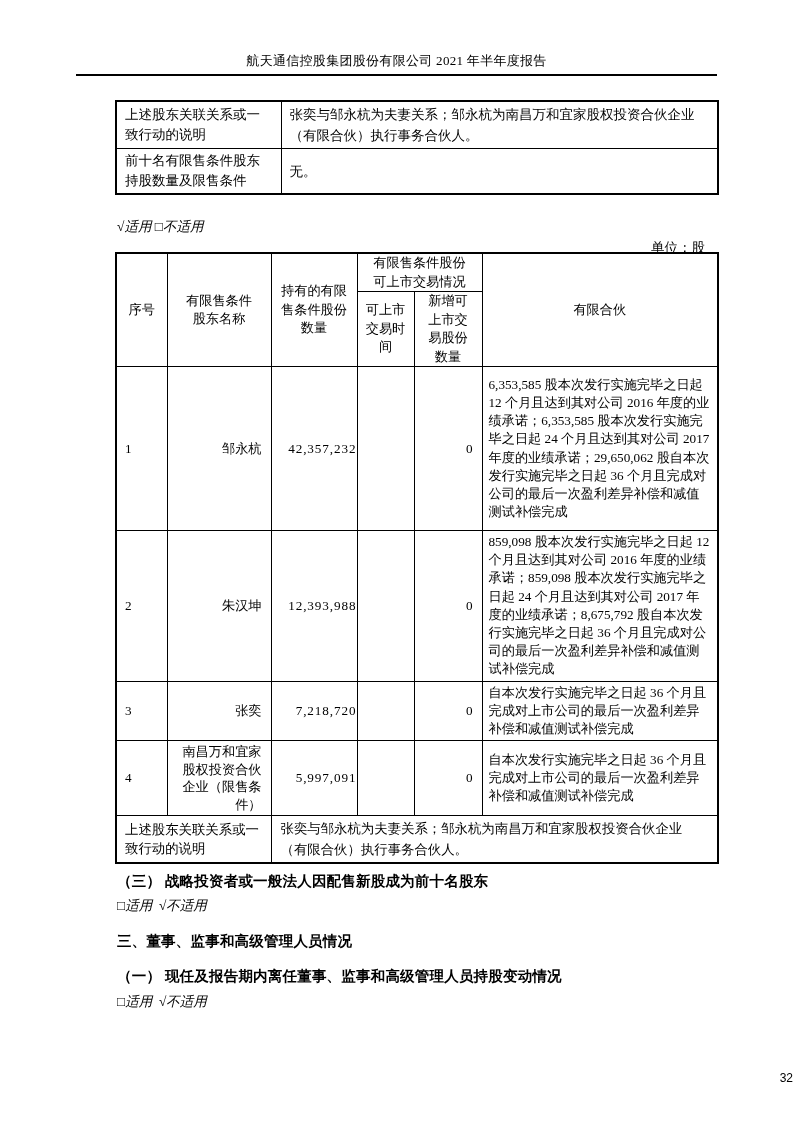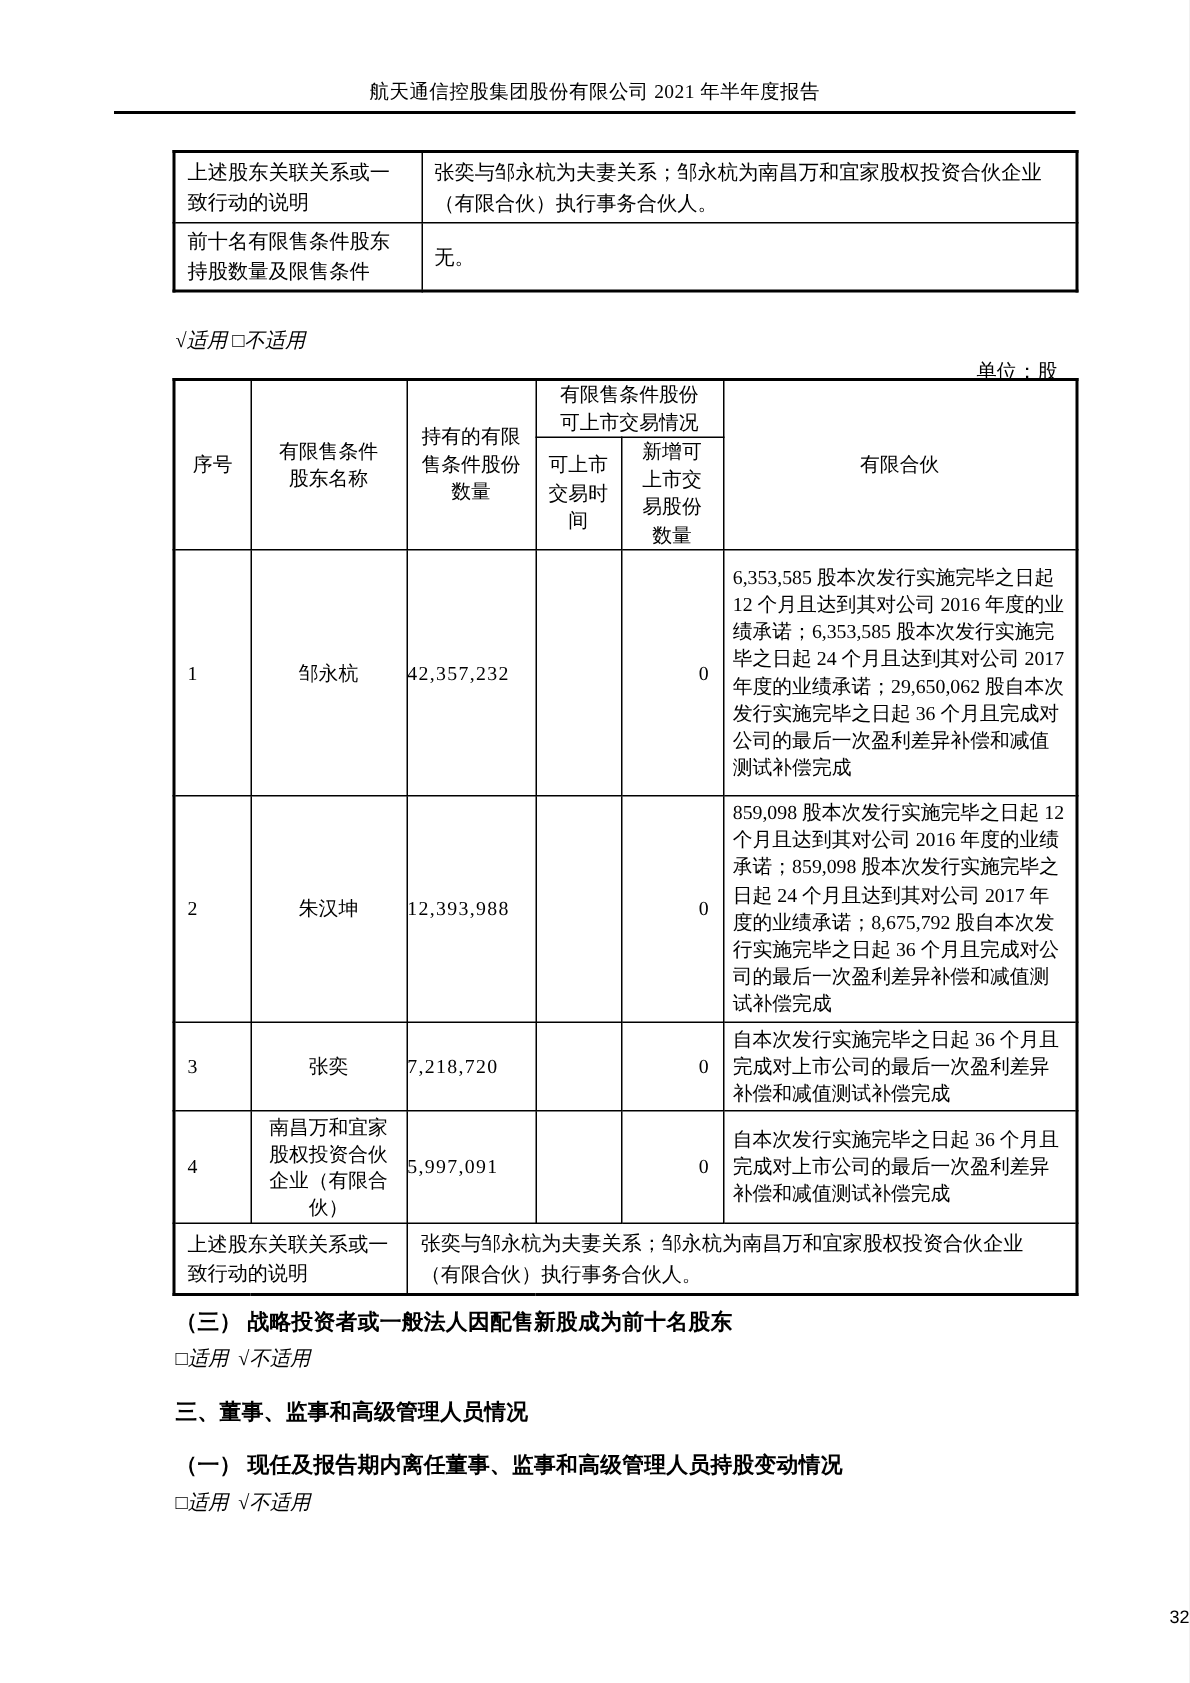--- a/index.html
+++ b/index.html
@@ -49,22 +49,22 @@
   .unit-label { position: absolute; top: 239px; right: 88px; font-size: 13.5px; }
   
   .main-table { top: 252px; }
   .main-table th { text-align: center; line-height: 18.5px; margin-top: 44px; }
   .th-group { padding: 0 14px; }
   .th-time  { padding: 0 6px; }
   .th-new   { padding: 0 8px; }
   .th-name  { padding: 0 16px; }
   .th-shares{ padding: 0 6px; }
   .c-seq   { text-align: left; padding-left: 8px; }
-  .c-name  { text-align: center; padding: 2px 9px; line-height: 17.5px; }
-  .c-shares{ text-align: left; letter-spacing: 0.9px; }
+  .c-name  { text-align: right; padding: 2px 9px; line-height: 17.5px; }
+  .c-shares{ text-align: right; letter-spacing: 0.9px; }
   .c-time  { text-align: center; }
   .c-new   { text-align: right; padding-right: 9px; }
   .c-cond  { text-align: left; padding: 2px 6px; line-height: 18.2px; }
   .c-rel-lbl { text-align: left; padding: 2px 8px; line-height: 19px; font-size: 13.4px; }
   .c-rel-val { text-align: left; padding: 2px 9px; line-height: 21px; font-size: 13.4px; }
   
   .heading { position: absolute; left: 117px; font-weight: bold; font-size: 14.5px; letter-spacing: 0.2px; }
   .h-strategic  { top: 872px; }
   .h-chapter    { top: 932px; }
   .h-subsection { top: 967px; }
@@ -143,21 +143,21 @@
       <tr style="height:57px">
         <td class="c-seq">3</td>
         <td class="c-name">张奕</td>
         <td class="c-shares">7,218,720</td>
         <td class="c-time"></td>
         <td class="c-new">0</td>
         <td class="c-cond">自本次发行实施完毕之日起 36 个月且完成对上市公司的最后一次盈利差异补偿和减值测试补偿完成</td>
       </tr>
       <tr style="height:68px">
         <td class="c-seq">4</td>
-        <td class="c-name">南昌万和宜家股权投资合伙企业（有限合伙）</td>
+        <td class="c-name">南昌万和宜家股权投资合伙企业（限售条件）</td>
         <td class="c-shares">5,997,091</td>
         <td class="c-time"></td>
         <td class="c-new">0</td>
         <td class="c-cond">自本次发行实施完毕之日起 36 个月且完成对上市公司的最后一次盈利差异补偿和减值测试补偿完成</td>
       </tr>
       <tr style="height:46px">
         <td colspan="2" class="c-rel-lbl">上述股东关联关系或一致行动的说明</td>
         <td colspan="4" class="c-rel-val">张奕与邹永杭为夫妻关系；邹永杭为南昌万和宜家股权投资合伙企业（有限合伙）执行事务合伙人。</td>
       </tr>
     </tbody>

